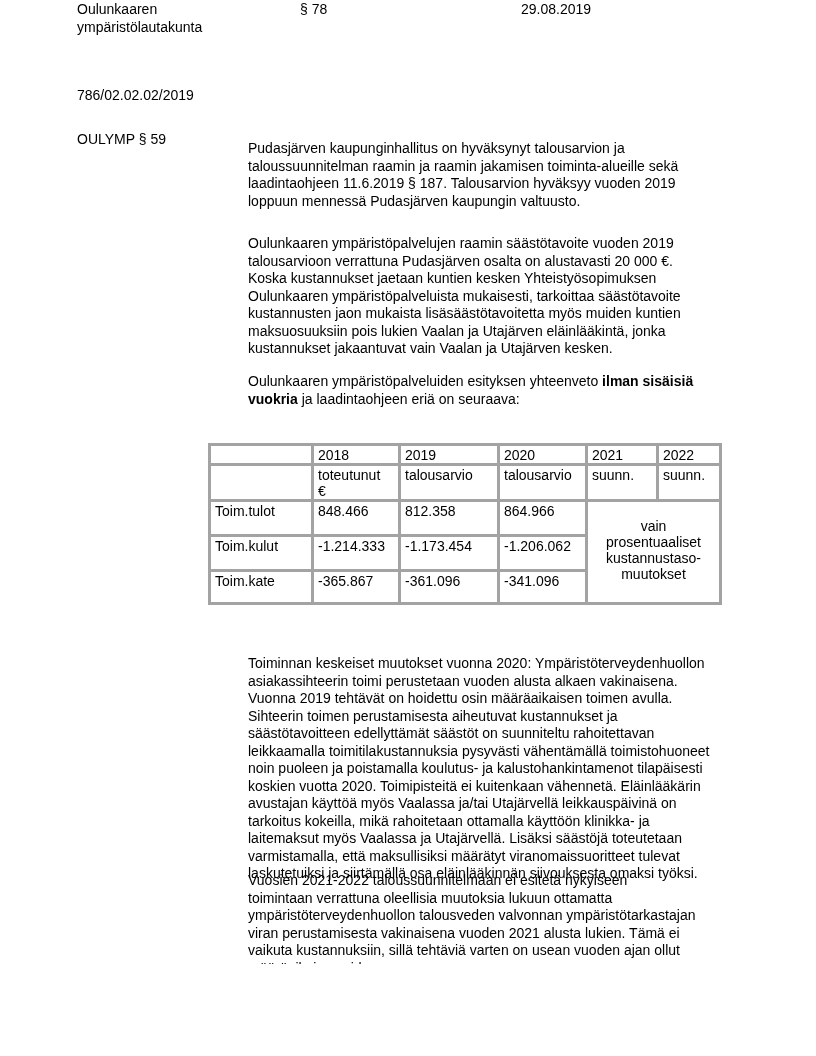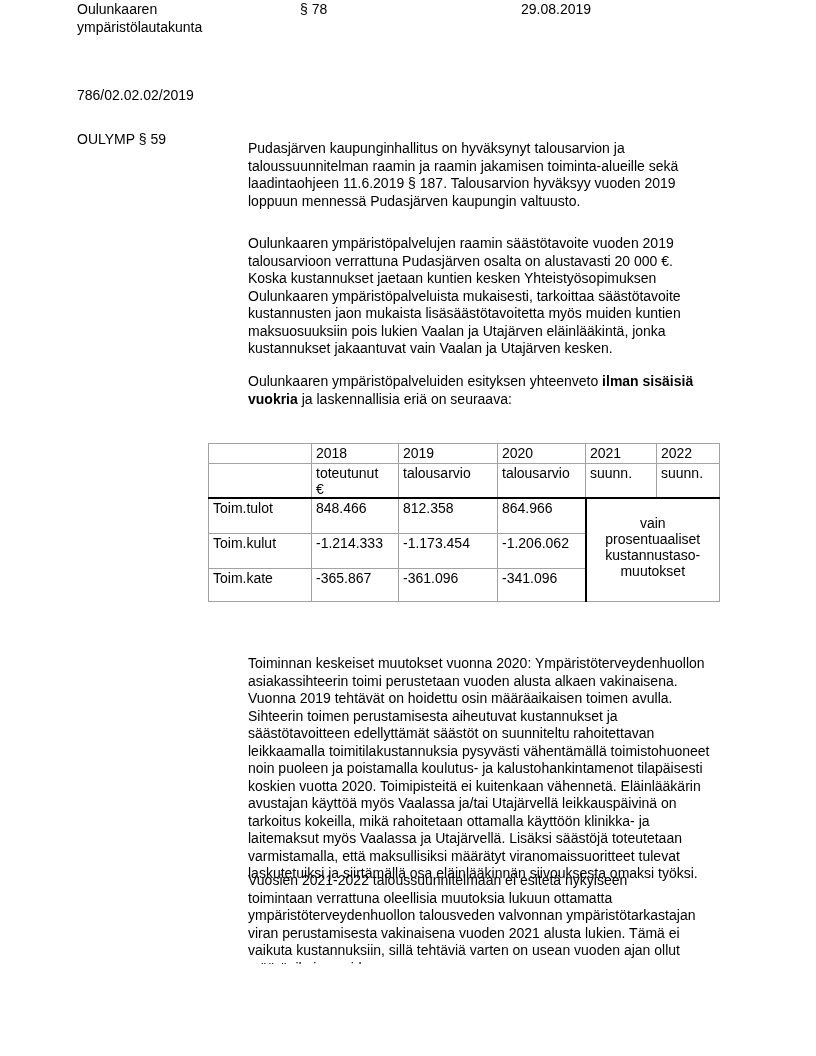--- a/index.html
+++ b/index.html
@@ -30,21 +30,21 @@
     left: 208px;
     top: 443px;
     border-collapse: collapse;
     table-layout: fixed;
     font-family: "Liberation Sans", "DejaVu Sans", sans-serif;
     font-size: 14px;
     line-height: 16px;
     color: #000000;
   }
   table.budget td {
-    border: 1px solid #a3a3a3;
+    border: 3px solid #a3a3a3;
     vertical-align: top;
     padding: 1px 4px 0 4px;
     white-space: pre-line;
     overflow: hidden;
   }
   table.budget tr.year-row td { height: 20px; }
   table.budget tr.type-row td { height: 34px; border-bottom: 2px solid #000000; }
   table.budget tr.body-row td { height: 35px; }
   table.budget tr.body-row-last td { height: 33px; }
   table.budget td.plan-note {
@@ -72,21 +72,21 @@
 loppuun mennessä Pudasjärven kaupungin valtuusto.</div>
   <div class="para" style="top:235px;">Oulunkaaren ympäristöpalvelujen raamin säästötavoite vuoden 2019
 talousarvioon verrattuna Pudasjärven osalta on alustavasti 20 000 €.
 Koska kustannukset jaetaan kuntien kesken Yhteistyösopimuksen
 Oulunkaaren ympäristöpalveluista mukaisesti, tarkoittaa säästötavoite
 kustannusten jaon mukaista lisäsäästötavoitetta myös muiden kuntien
 maksuosuuksiin pois lukien Vaalan ja Utajärven eläinlääkintä, jonka
 kustannukset jakaantuvat vain Vaalan ja Utajärven kesken.</div>
 
   <div class="para" style="top:373px;"><span>Oulunkaaren ympäristöpalveluiden esityksen yhteenveto </span><span class="bold">ilman sisäisiä
-vuokria</span><span> ja laskennallisia eriä on seuraava:</span></div>
+vuokria</span><span> ja laadintaohjeen eriä on seuraava:</span></div>
 
   <table class="budget">
     <colgroup>
       <col style="width:103px">
       <col style="width:87px">
       <col style="width:99px">
       <col style="width:88px">
       <col style="width:71px">
       <col style="width:63px">
     </colgroup>

